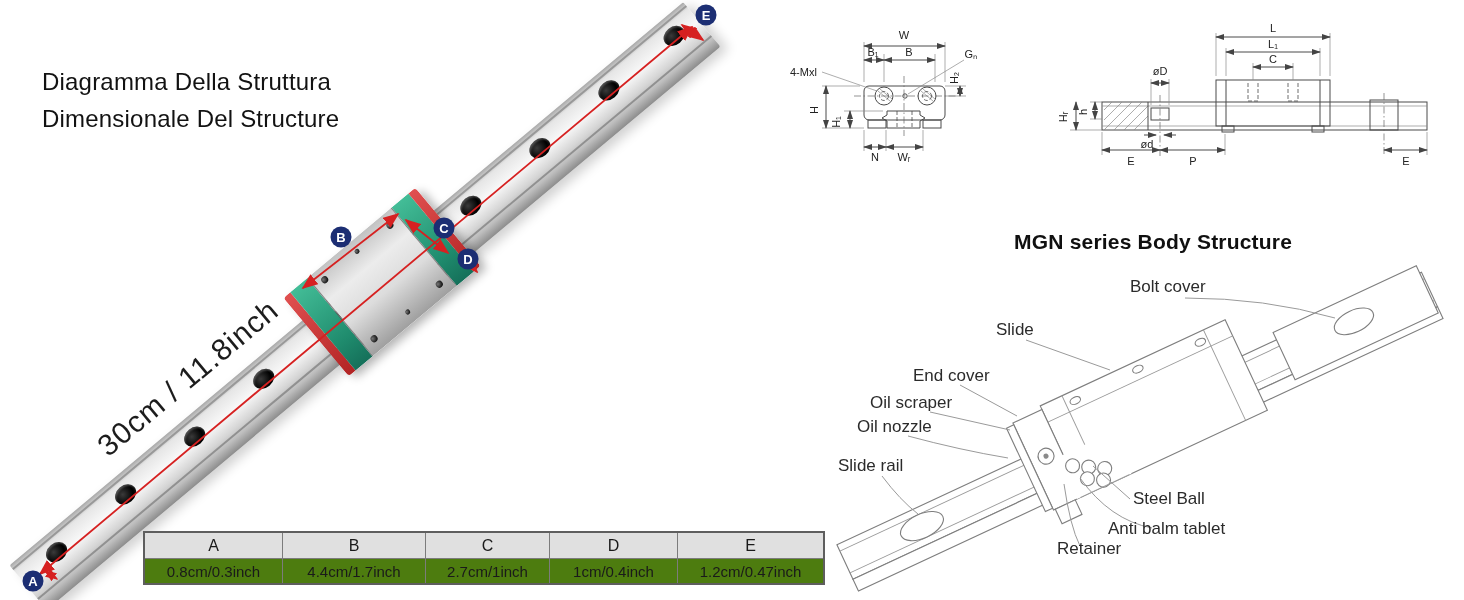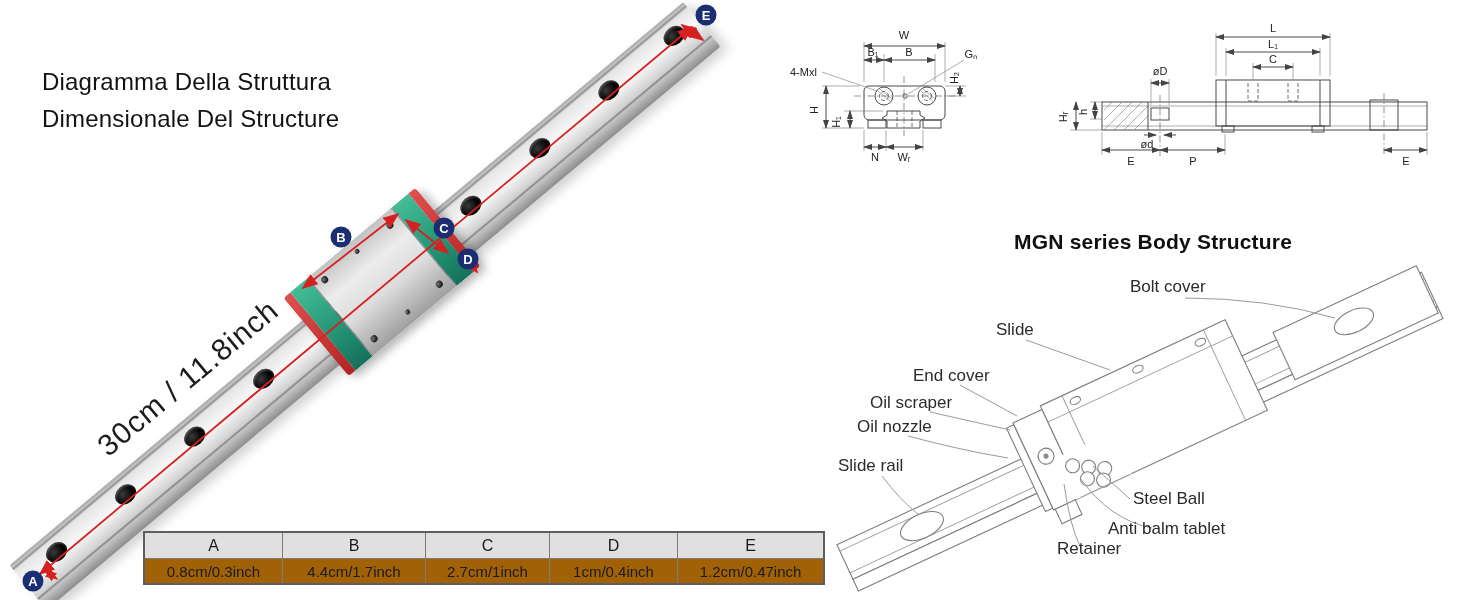--- a/index.html
+++ b/index.html
@@ -57,21 +57,21 @@
   
   .dim-table{
     position:absolute;left:143px;top:531px;border-collapse:collapse;
     font-size:15px;color:#1a1a1a;table-layout:fixed;
   }
   .dim-table td,.dim-table th{
     border:1px solid #7c7c7c;text-align:center;padding:0;
     font-weight:normal;overflow:hidden;white-space:nowrap;
   }
   .dim-table tr.hdr td{height:25px;background:#e0e0e0;font-size:16px;}
-  .dim-table tr.val td{height:24px;background:#a16207;}
+  .dim-table tr.val td{height:24px;background:#4d7c0f;}
   .dim-table{border:2px solid #5e5e5e;}
   
   .cad{position:absolute;}
   .cad text{font-family:"Liberation Sans",sans-serif;font-size:11px;fill:#222;}
   .cad .ln{stroke:#4a4a4a;stroke-width:1;fill:none;}
   .cad .thin{stroke:#8a8a8a;stroke-width:0.7;fill:none;}
   .cad .dash{stroke:#4a4a4a;stroke-width:0.8;fill:none;stroke-dasharray:4 2;}
   .cad .cl{stroke:#666;stroke-width:0.7;fill:none;stroke-dasharray:7 2.5 1.5 2.5;}
   
   .body-heading{

